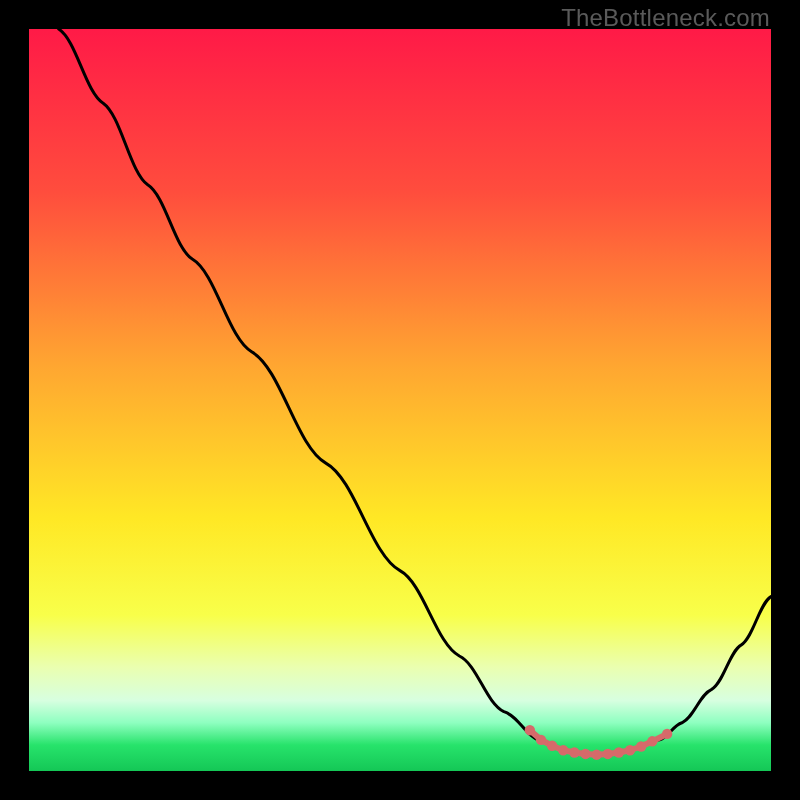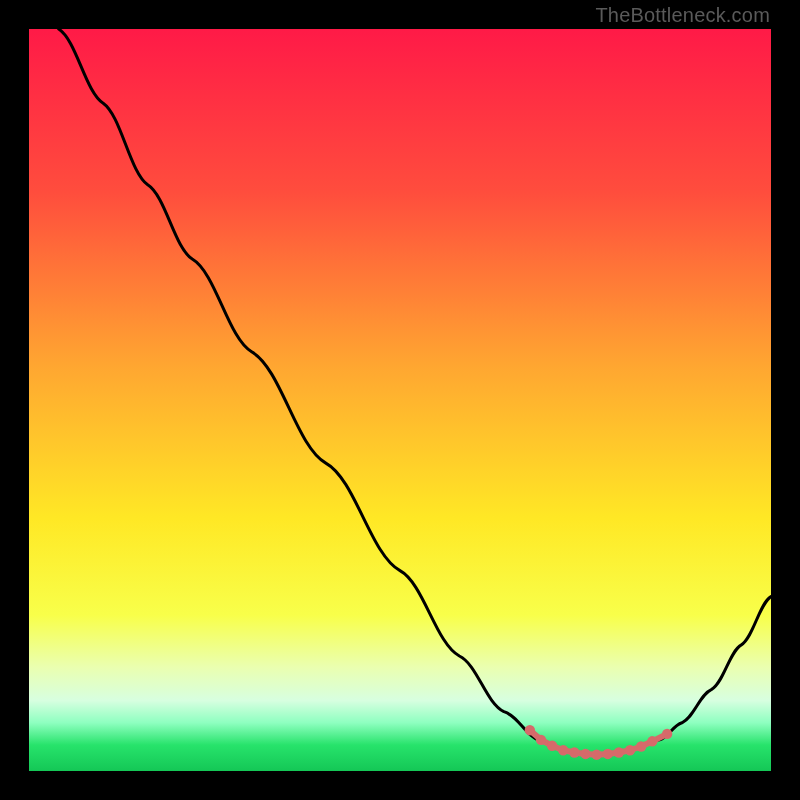--- a/index.html
+++ b/index.html
@@ -30,21 +30,21 @@
   }
   .curve-svg {
     position: absolute;
     inset: 0;
   }
   .watermark {
     position: absolute;
     top: 4px;
     right: 30px;
     font-family: Arial, Helvetica, sans-serif;
-    font-size: 20px;
+    font-size: 24px;
     color: #5a5a5a;
     letter-spacing: 0.2px;
   }
 </style>
 </head>
 <body>
 
 <div class="frame">
   <div class="plot-area">
     <svg class="gradient" viewBox="0 0 742 742" preserveAspectRatio="none">

